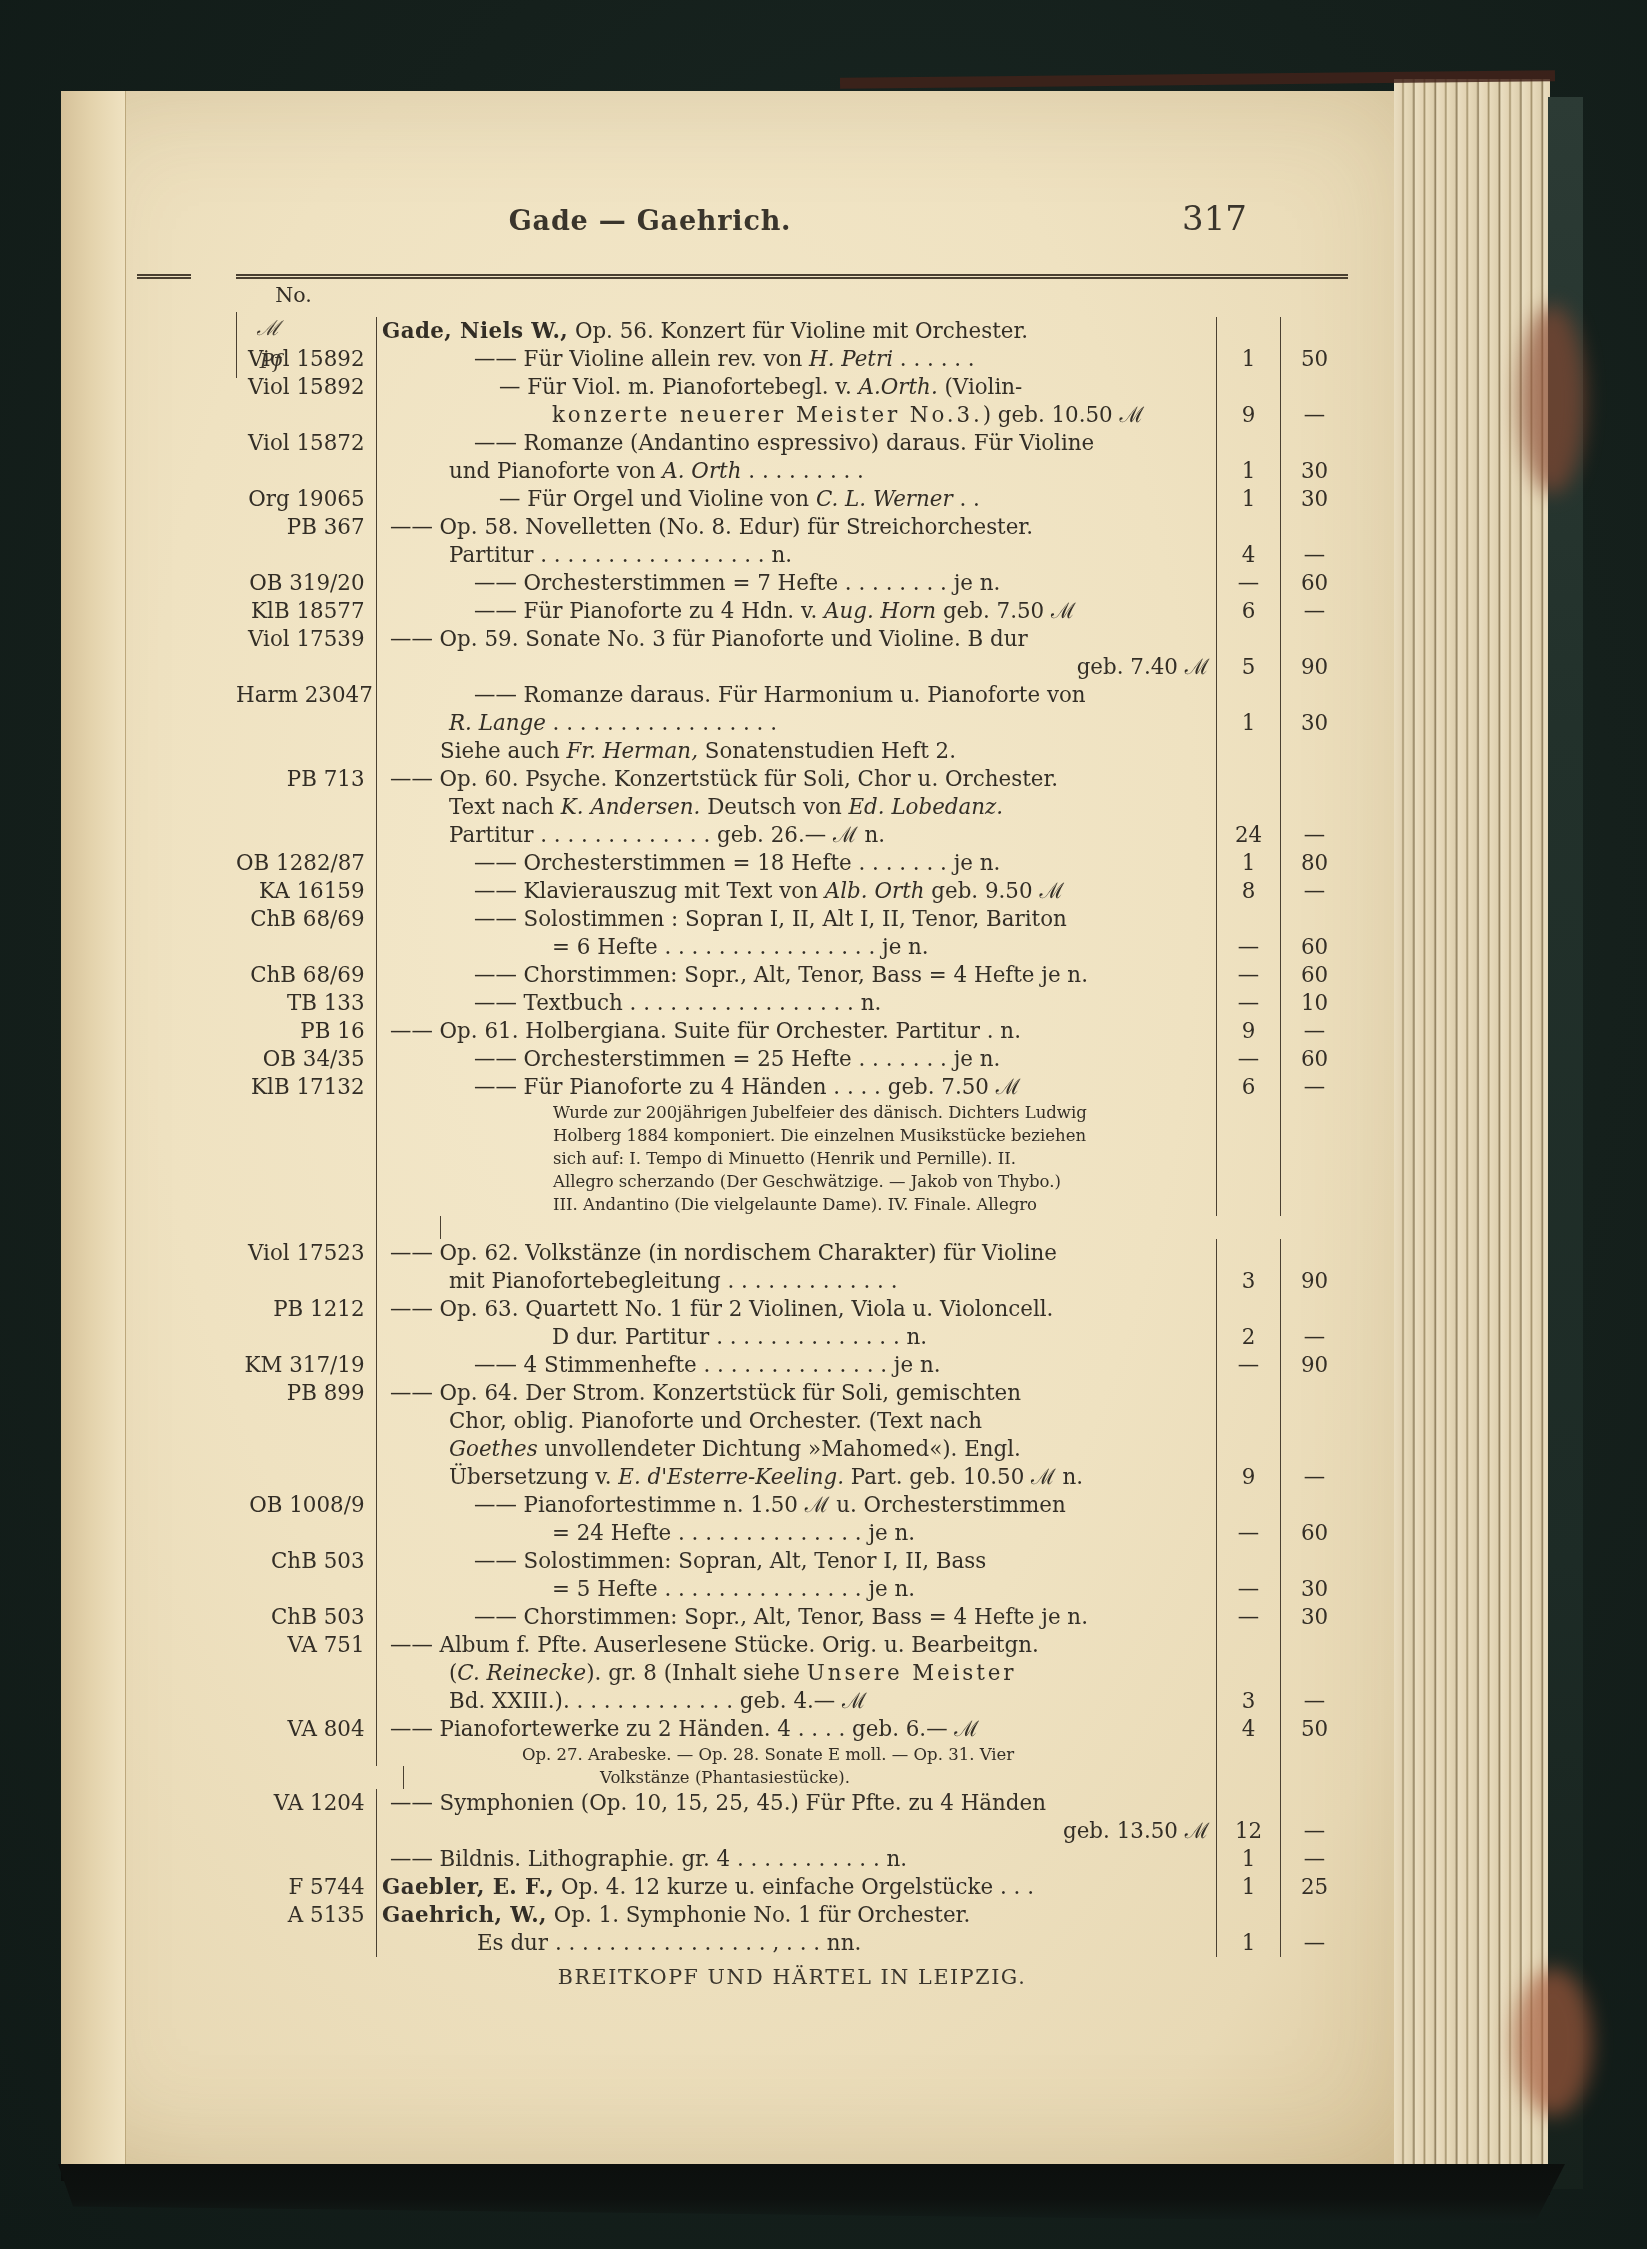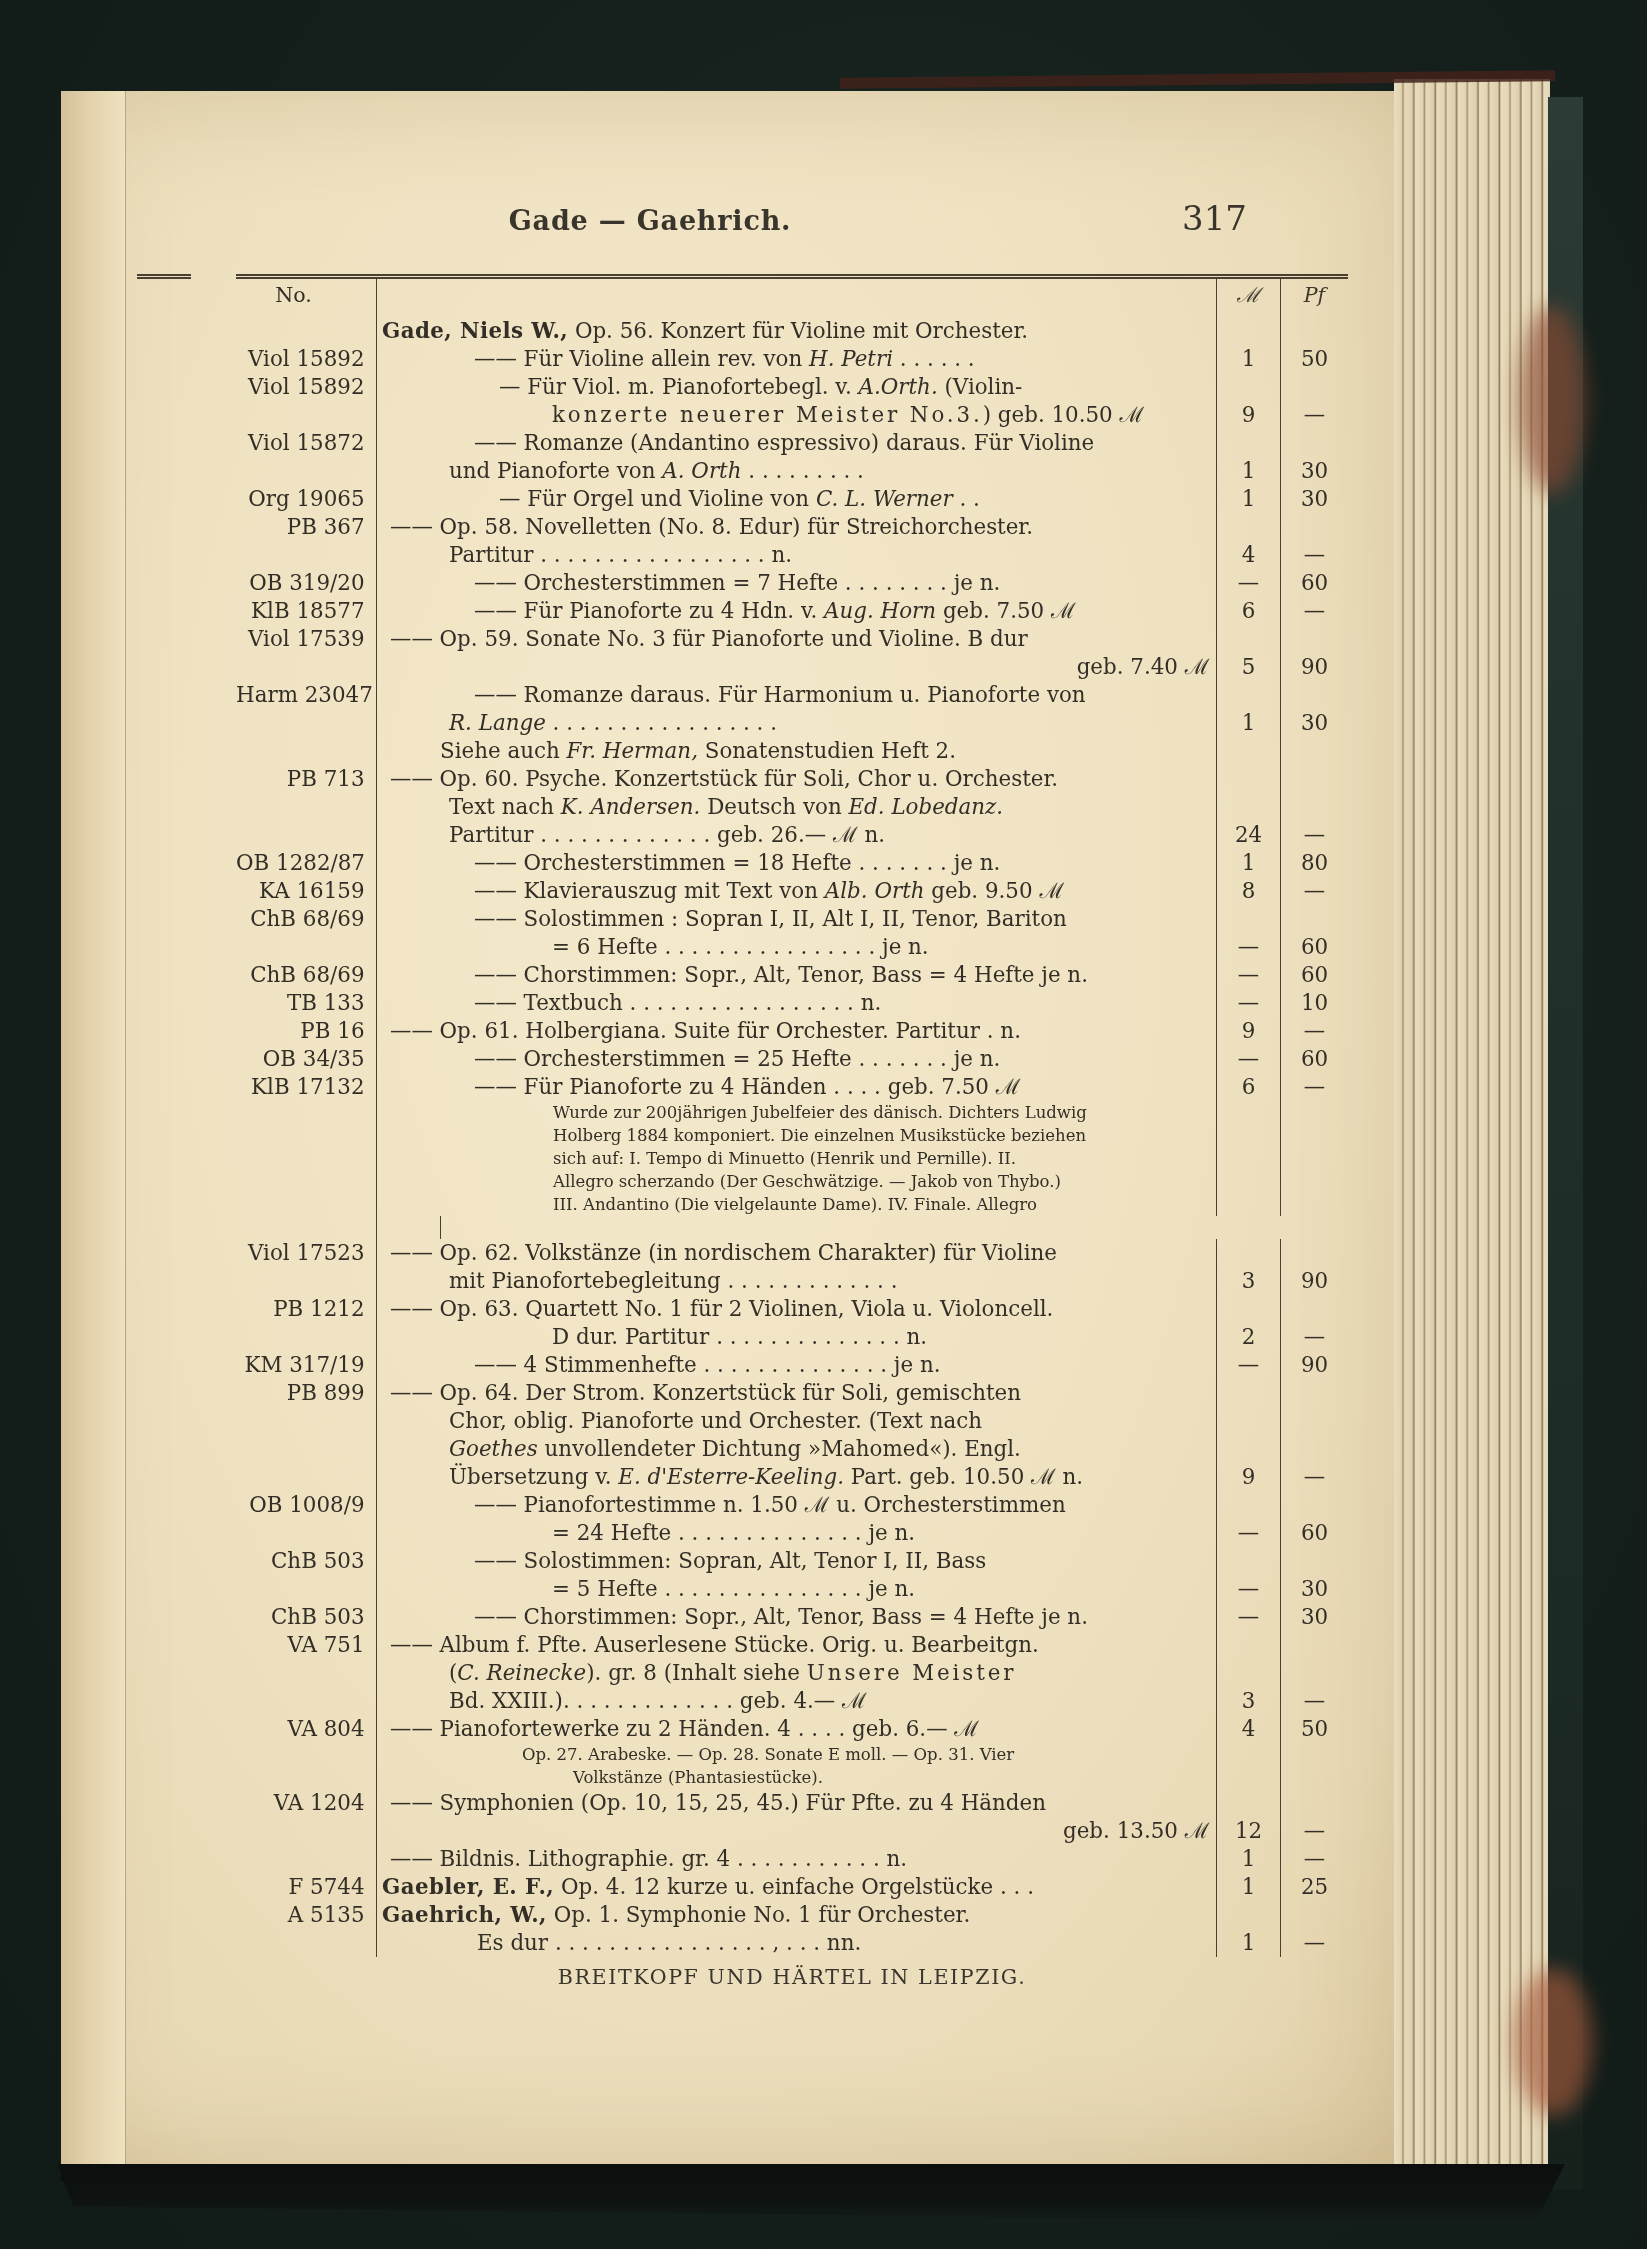--- a/index.html
+++ b/index.html
@@ -56,40 +56,40 @@
   .fold-mark{
     position:absolute;left:76px;top:183px;width:54px;height:0;
     border-top:5.8px double #4a4031;
   }
   .catalog-table{
     position:absolute;left:175px;top:183px;width:1112px;
     border-top:5.8px double #4a4031;
   }
   .t-row{display:flex;height:28px;line-height:28px;font-size:21.4px;white-space:nowrap;}
   .t-row.small{height:23px;line-height:23px;font-size:16.5px;}
-  .t-head{height:38px;line-height:33px;}
+  .t-head{height:38px;line-height:33px;flex-direction:column;}
   .c-no{width:140px;text-align:right;padding-right:11.5px;box-sizing:border-box;overflow:visible;}
   .t-head .c-no{text-align:center;padding-right:25px;font-size:20.6px;}
   .c-tx{flex:1;border-left:1.6px solid #4a4031;box-sizing:border-box;overflow:hidden;}
   .c-m{width:64px;border-left:1.6px solid #4a4031;text-align:center;box-sizing:border-box;}
   .c-pf{width:68px;border-left:1.6px solid #4a4031;text-align:center;box-sizing:border-box;}
   .t-head .c-m,.t-head .c-pf{font-style:italic;font-size:20.6px;color:#3f382d;}
   
   .c-tx.h{padding-left:5px;}
   .c-tx.op{padding-left:13px;}
   .c-tx.sub{padding-left:97px;}
   .c-tx.sub2{padding-left:122px;}
   .c-tx.c1{padding-left:72px;}
   .c-tx.c15{padding-left:100px;}
   .c-tx.c2{padding-left:175px;}
   .c-tx.ctr{padding-left:63px;}
   .c-tx.right{text-align:right;padding-right:6.6px;}
   .c-tx.fn{padding-left:176px;}
   .c-tx.fnA{padding-left:145px;}
-  .c-tx.fnB{padding-left:196px;}
+  .c-tx.fnB{padding-left:196px;margin-left:27px;}
   .c-tx b{font-weight:bold;letter-spacing:0.4px;}
   .c-tx i{font-style:italic;}
   .c-tx .sp{letter-spacing:2.9px;}
   .footer-line{
     position:absolute;left:175px;top:1874px;width:1112px;
     text-align:center;font-size:20.6px;letter-spacing:1.6px;color:#3a352c;
   }
 </style>
 </head>
 <body>

